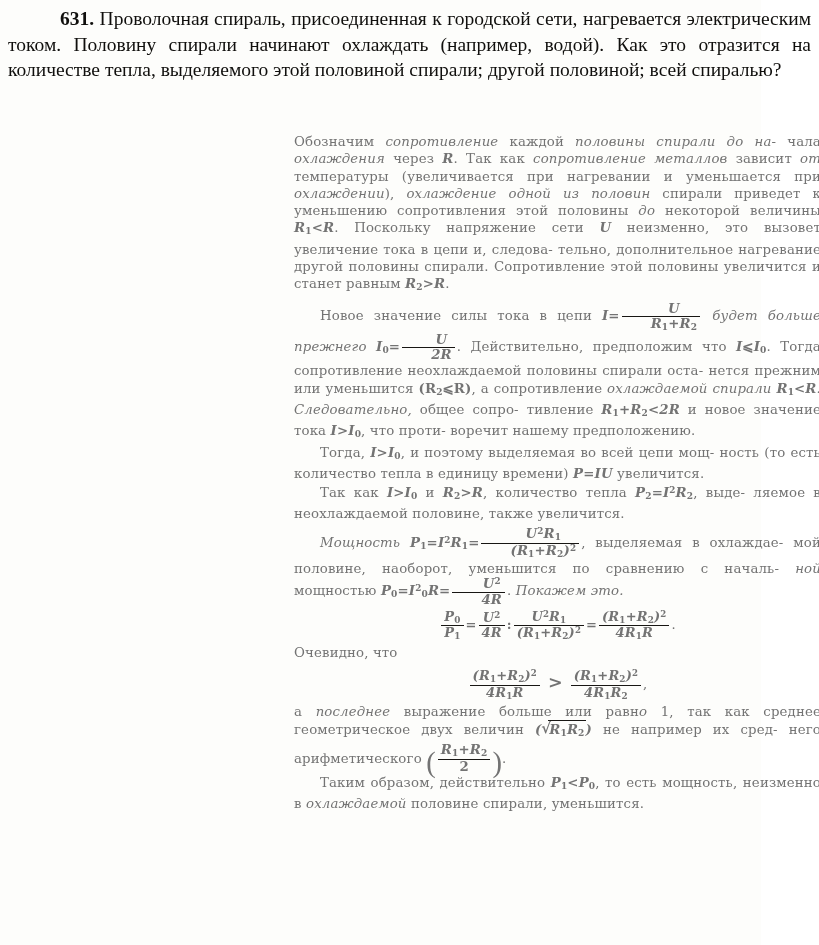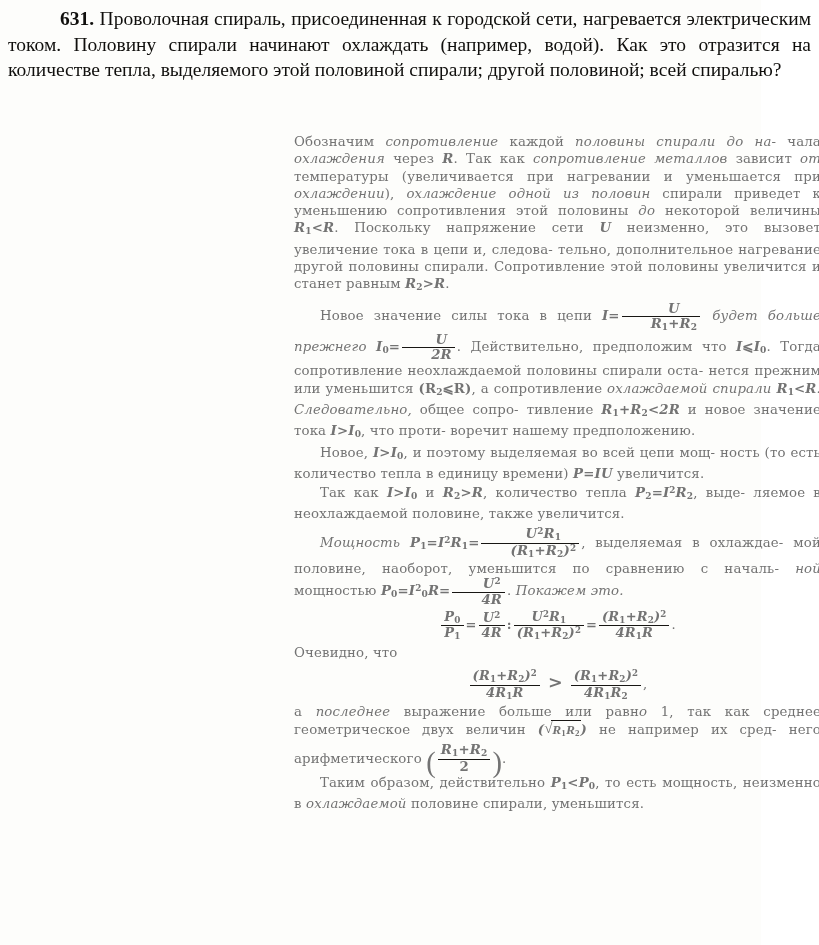--- a/index.html
+++ b/index.html
@@ -118,21 +118,20 @@
     vertical-align: -0.33em;
     line-height: 0.62;
     font-family: "Liberation Serif", "DejaVu Serif", serif;
   }
 
   .sqrt {
     display: inline-block;
     position: relative;
     padding-left: 0.52em;
     font-weight: bold;
-    font-family: Liberation Serif, serif;
   }
   .sqrt::before {
     content: "\221A";
     position: absolute;
     left: 0;
     top: -0.04em;
     font-size: 1.12em;
   }
   .sqrt > .rad {
     display: inline-block;
@@ -204,21 +203,21 @@
       <span class="mi"><span>R</span><sub>1</sub></span><span class="mr">&lt;</span><span class="mi">R</span><span class="it">. Следовательно,</span>
       <span>общее сопро-</span>
       <span>тивление</span>
       <span class="mi"><span>R</span><sub>1</sub><span class="mr">+</span><span>R</span><sub>2</sub></span><span class="mr">&lt;</span><span class="mi">2R</span>
       <span>и новое значение тока</span>
       <span class="mi">I</span><span class="mr">&gt;</span><span class="mi"><span>I</span><sub>0</sub></span><span>, что проти-</span>
       <span>воречит нашему предположению.</span>
     </p>
 
     <p class="ind">
-      <span>Новое,</span>
+      <span>Тогда,</span>
       <span class="mi">I</span><span class="mr">&gt;</span><span class="mi"><span>I</span><sub>0</sub></span><span>, и поэтому выделяемая во всей цепи мощ-</span>
       <span>ность (то есть количество тепла в единицу времени)</span>
       <span class="mi">P</span><span class="mr">=</span><span class="mi">IU</span>
       <span>увеличится.</span>
     </p>
 
     <p class="ind">
       <span>Так как</span>
       <span class="mi">I</span><span class="mr">&gt;</span><span class="mi"><span>I</span><sub>0</sub></span>
       <span>и</span>

